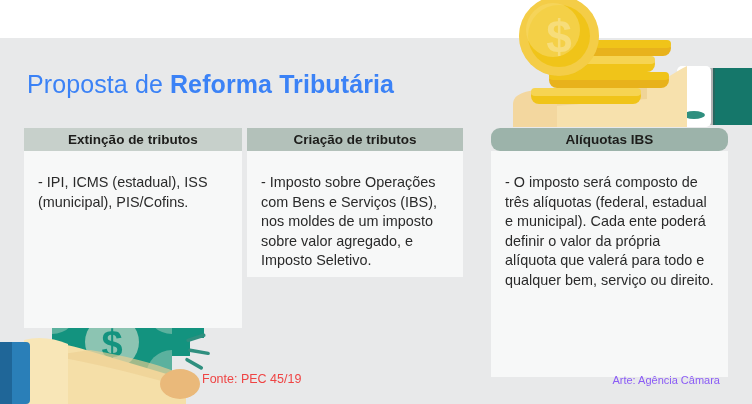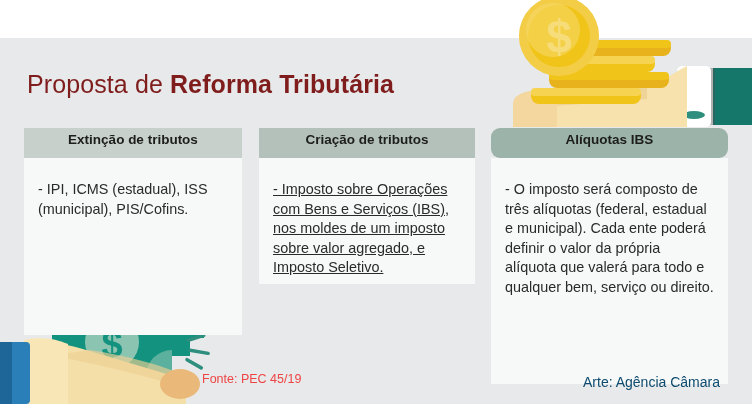--- a/index.html
+++ b/index.html
@@ -19,54 +19,54 @@
   .page-bg{
     position:absolute;left:0;top:38px;width:752px;height:366px;
     background:#e8e9ea;
   }
   .top-white{
     position:absolute;left:0;top:0;width:752px;height:38px;background:#ffffff;
   }
   
   .title{
     position:absolute;left:27px;top:70px;
-    font-size:25px;color:#7f1d1d;letter-spacing:.1px;
+    font-size:25px;color:#3b82f6;letter-spacing:.1px;
     white-space:nowrap;
   }
   .title .thin{font-weight:400;}
   .title .bold{font-weight:700;}
   
   .card{position:absolute;top:128px;}
   .card .head{
-    height:30px;line-height:23px;text-align:center;
+    height:23px;line-height:23px;text-align:center;
     font-size:13.5px;font-weight:700;color:#1d1d1b;
   }
   .card .body{
     background:#f7f8f8;
     font-size:14.4px;line-height:19.5px;color:#2a2a2a;
     padding:22px 14px 16px 14px;
     box-sizing:border-box;
   }
   #card-0{left:24px;width:218px;}
   #card-0 .head{background:#c7d0cb;}
   #card-0 .body{height:177px;}
-  #card-1{left:259px;width:216px;}
+  #card-1{left:247px;width:216px;}
   #card-1 .head{background:#b3c1ba;}
-  #card-1 .body{height:126px;text-decoration:underline;}
+  #card-1 .body{height:126px;}
   #card-2{left:491px;width:237px;}
   #card-2 .head{background:#9cb3aa;border-radius:9px;}
   #card-2 .body{height:226px;}
   
   .fonte{
     position:absolute;left:202px;top:372px;
     font-size:12.5px;color:#ef4444;
   }
   .arte{
     position:absolute;right:32px;top:374px;
-    font-size:14px;color:#0c4a6e;
+    font-size:11px;color:#8b5cf6;
   }
   
   .illus{position:absolute;}
   #illus-coins{left:497px;top:-4px;width:255px;height:132px;}
   #illus-money{left:-10px;top:280px;width:255px;height:124px;}
 </style>
 </head>
 <body>
 
 <div id="stage">

